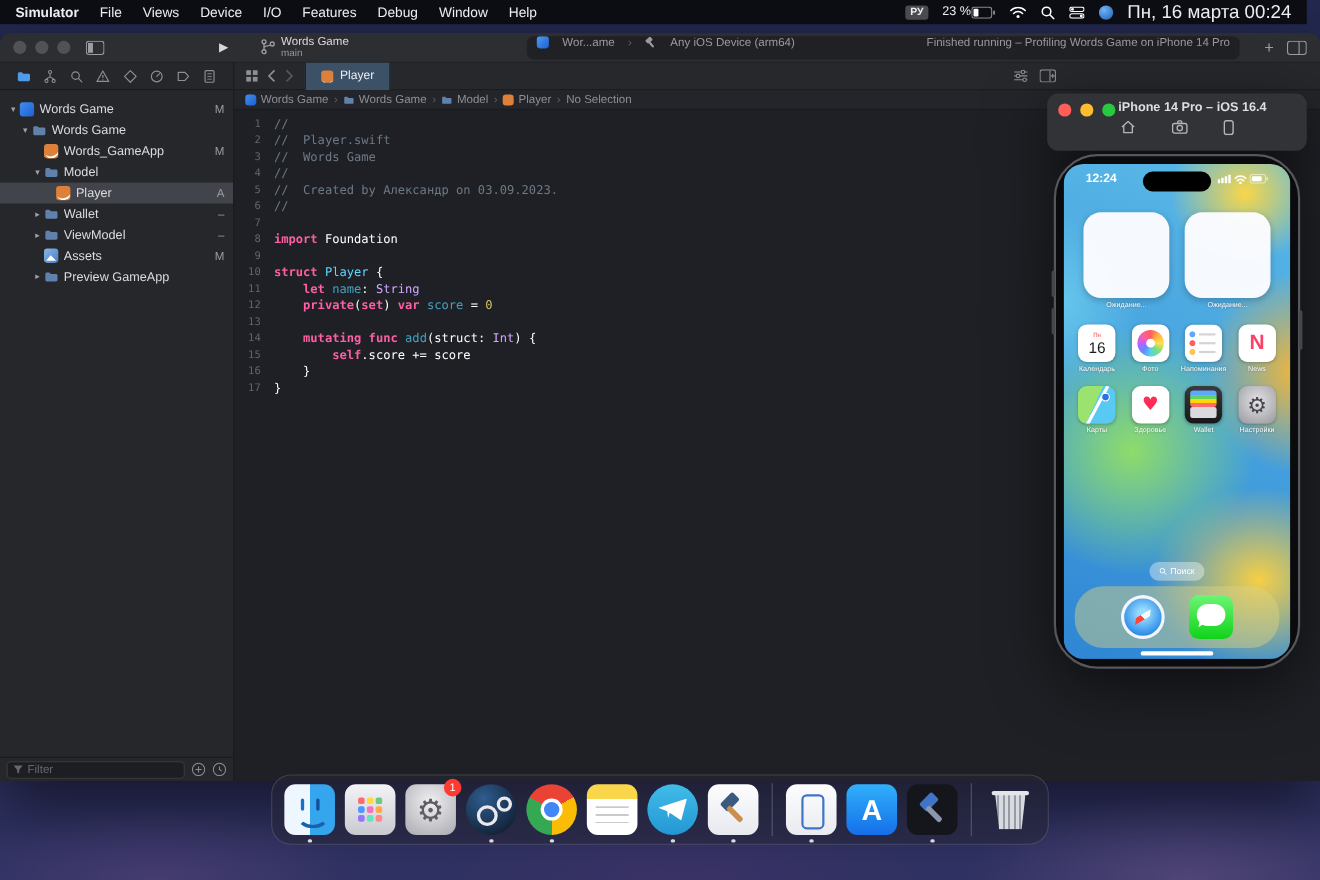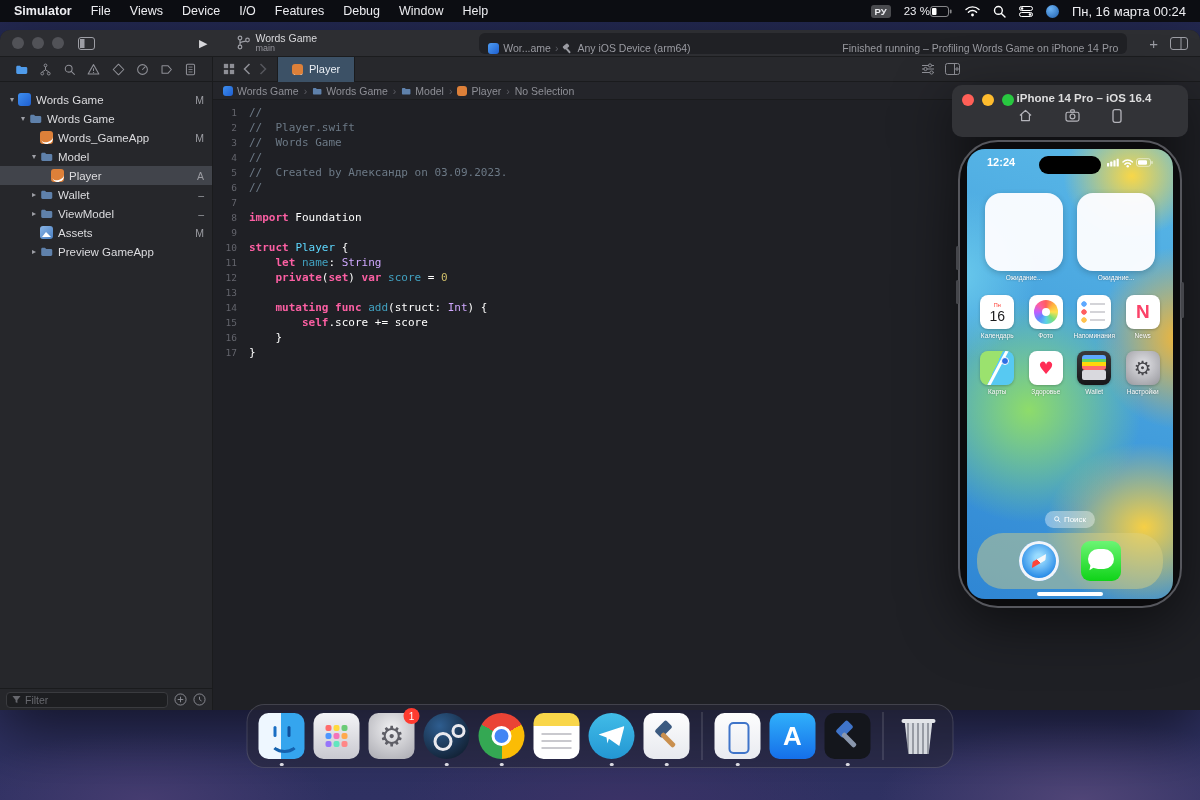--- a/index.html
+++ b/index.html
@@ -7,44 +7,44 @@
   body{font-family:"Liberation Sans",sans-serif;background:#1c2140}
   .desktop{position:relative;width:1200px;height:800px;overflow:hidden;
     background:linear-gradient(180deg,#232850 0%,#272c58 55%,#303263 100%)}
   .desktop::before{content:"";position:absolute;left:0;right:0;bottom:0;height:130px;
     background:
       radial-gradient(260px 95px at 12% 100%,#463d71 0,rgba(70,61,113,0) 72%),
       radial-gradient(300px 85px at 52% 100%,#3b3367 0,rgba(59,51,103,0) 75%),
       radial-gradient(280px 110px at 90% 100%,#514678 0,rgba(81,70,120,0) 72%)}
 
   
-  .menubar{position:absolute;top:0;left:0;right:0;height:22px;background:#0c0d12;display:flex;
+  .menubar{position:absolute;top:0;left:0;right:12px;height:22px;background:#0c0d12;display:flex;
     align-items:center;padding:0 14px;color:#ededf1;font-size:12.5px;z-index:60}
   .mb-app{font-weight:bold;margin-right:19px}
   .menu-item{margin-right:19px;cursor:default}
   .mb-right{margin-left:auto;display:flex;align-items:center;gap:13px}
   .kb-box{background:rgba(255,255,255,.26);border-radius:3px;padding:1px 4px;font-size:9.5px;font-weight:bold}
   .mb-batt{display:flex;align-items:center;gap:0;font-size:11.5px}
-  .mb-clock{font-size:13px}
+  .mb-clock{font-size:17px}
   .mb-circle{width:13px;height:13px;border-radius:50%;background:radial-gradient(circle at 35% 30%,#6db4f5,#1f5fae);display:inline-block}
 
   
   .xcode{position:absolute;top:30px;left:0;width:1200px;height:680px;background:#232428;
     border-radius:10px 10px 0 0;box-shadow:0 22px 60px rgba(0,0,0,.55);display:flex;flex-direction:column;z-index:10}
   .xc-toolbar{height:27px;flex:0 0 27px;background:#2d2e32;border-radius:10px 10px 0 0;display:flex;
     align-items:center;padding:0 12px;border-bottom:1px solid #1b1c1e;gap:8px}
   .tl-group{display:flex;gap:8px;margin-right:6px}
   .tl{width:12px;height:12px;border-radius:50%;background:#515257}
   .play{color:#d7d7db;font-size:11px;margin-left:96px;line-height:1}
   .branch{display:flex;align-items:center;gap:5px;margin-left:22px}
   .branch-text{display:flex;flex-direction:column;line-height:1.05}
   .bn{font-size:10.5px;color:#d9d9dc}
   .bm{font-size:9px;color:#95959c}
   .pill{margin-left:auto;margin-right:10px;width:648px;height:21px;background:#202125;border-radius:6px;
-    display:flex;align-items:flex-end;gap:4px;padding:0 9px;font-size:10.5px;color:#9a9ba2;overflow:hidden}
+    display:flex;align-items:flex-start;gap:12px;padding:0 9px;font-size:10.5px;color:#9a9ba2;overflow:hidden}
   .pill-appicon{width:11px;height:11px;border-radius:3px;background:linear-gradient(135deg,#4f9df2,#1d5fd0);flex:0 0 11px}
   .pill-sep{color:#5c5d64}
   .pill-status{margin-left:auto;white-space:nowrap;overflow:hidden;text-overflow:ellipsis;max-width:345px;color:#98999f}
   .tb-plus{color:#9d9ea5;font-size:15px;line-height:1;padding:0 4px}
 
   .xc-body{flex:1;display:flex;min-height:0}
   .xc-nav{width:213px;flex:0 0 213px;border-right:1px solid #1a1b1d;background:#26272b;display:flex;flex-direction:column}
   .nav-strip{height:25px;flex:0 0 25px;display:flex;align-items:center;justify-content:space-evenly;border-bottom:1px solid #1a1b1d;padding:0 4px}
   .nav-tree{flex:1;padding-top:8px;overflow:hidden;font-size:11.5px;color:#dcdcdf}
   .tree-row{height:19px;display:flex;align-items:center;padding-right:8px;cursor:default;white-space:nowrap}

